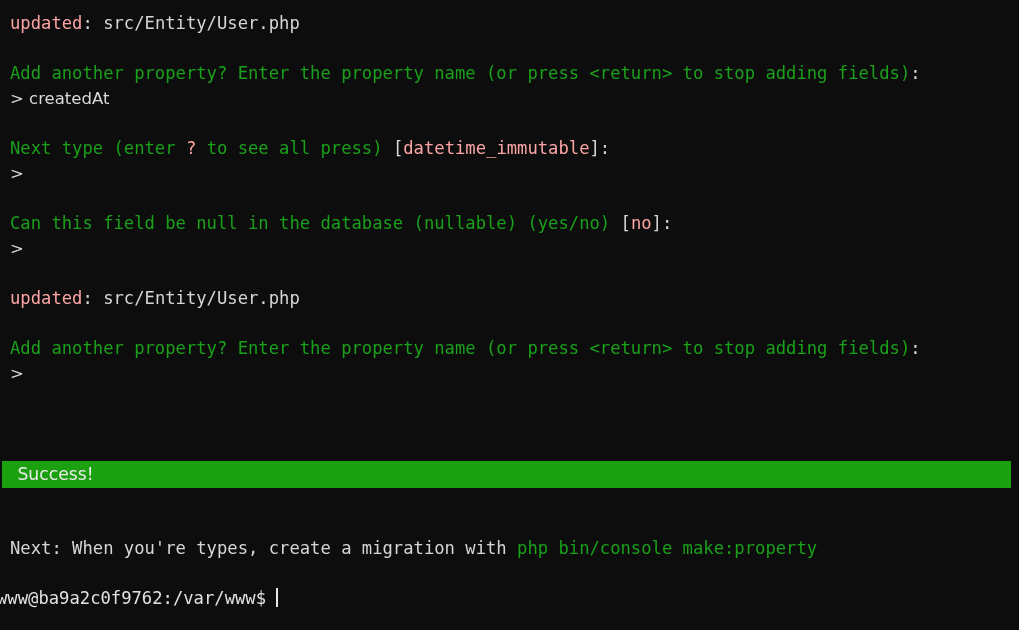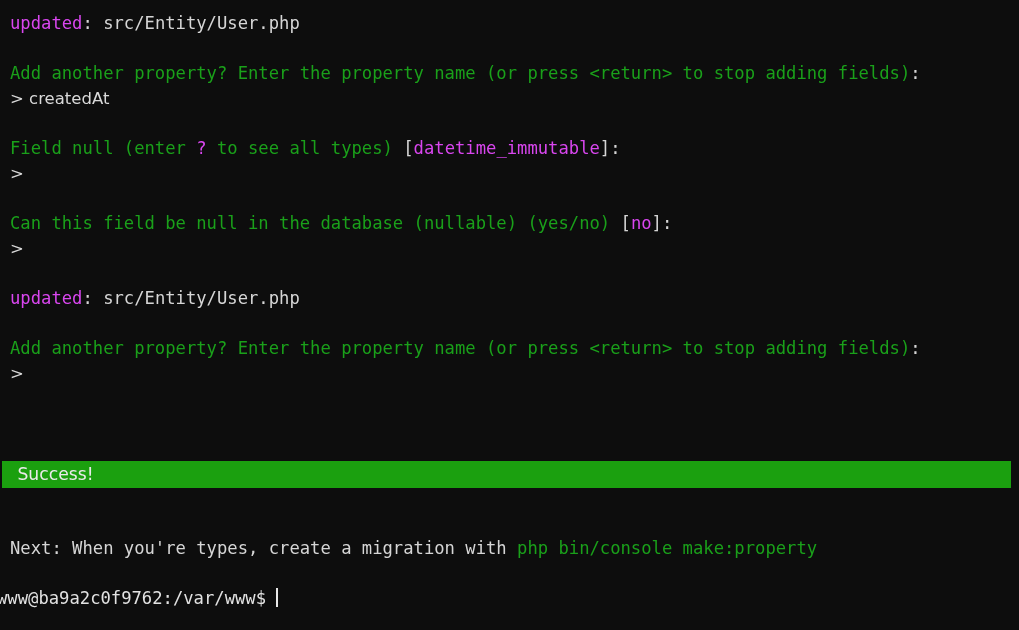--- a/index.html
+++ b/index.html
@@ -33,21 +33,21 @@
     color: #d4d4d4;
     overflow: hidden;
   }
   .indent {
     padding-left: 10px;
   }
   .noindent {
     padding-left: 0px;
   }
   .green   { color: #1aa01a; margin-top: 20px; }
-  .yellow  { color: #d946ef; }
+  .yellow  { color: #fca5a5; }
   .white   { color: #d6d6d6; }
 
   .ans-line {
     font-family: "DejaVu Sans", "Liberation Sans", sans-serif;
     font-size: 16.5px;
     color: #d9d9d9;
   }
 
   .banner {
     position: absolute;
@@ -88,21 +88,21 @@
 <body>
 
 <div id="terminal">
 
   <div class="line indent" style="top:11px"><span class="yellow">updated</span><span class="white">: </span><span class="white">src/Entity/User.php</span></div>
 
   <div class="line indent" style="top:61px"><span class="green">Add another property? Enter the property name (or press &lt;return&gt; to stop adding fields)</span><span class="white">:</span></div>
 
   <div class="line indent ans-line" style="top:86px">&gt; createdAt</div>
 
-  <div class="line indent" style="top:136px"><span class="green">Field null (enter </span><span class="yellow">?</span><span class="green"> to see all types) </span><span class="white">[</span><span class="yellow">datetime_immutable</span><span class="white">]:</span></div>
+  <div class="line indent" style="top:136px"><span class="green">Next type (enter </span><span class="yellow">?</span><span class="green"> to see all press) </span><span class="white">[</span><span class="yellow">datetime_immutable</span><span class="white">]:</span></div>
 
   <div class="line indent ans-line" style="top:161px">&gt;</div>
 
   <div class="line indent" style="top:211px"><span class="green">Can this field be null in the database (nullable) (yes/no) </span><span class="white">[</span><span class="yellow">no</span><span class="white">]:</span></div>
 
   <div class="line indent ans-line" style="top:236px">&gt;</div>
 
   <div class="line indent" style="top:286px"><span class="yellow">updated</span><span class="white">: </span><span class="white">src/Entity/User.php</span></div>
 
   <div class="line indent" style="top:336px"><span class="green">Add another property? Enter the property name (or press &lt;return&gt; to stop adding fields)</span><span class="white">:</span></div>

